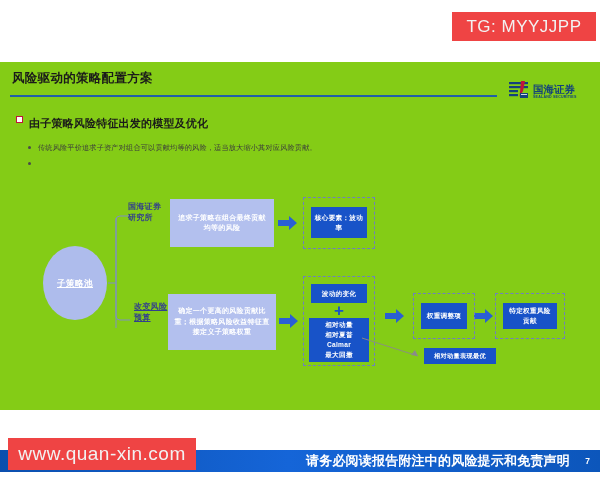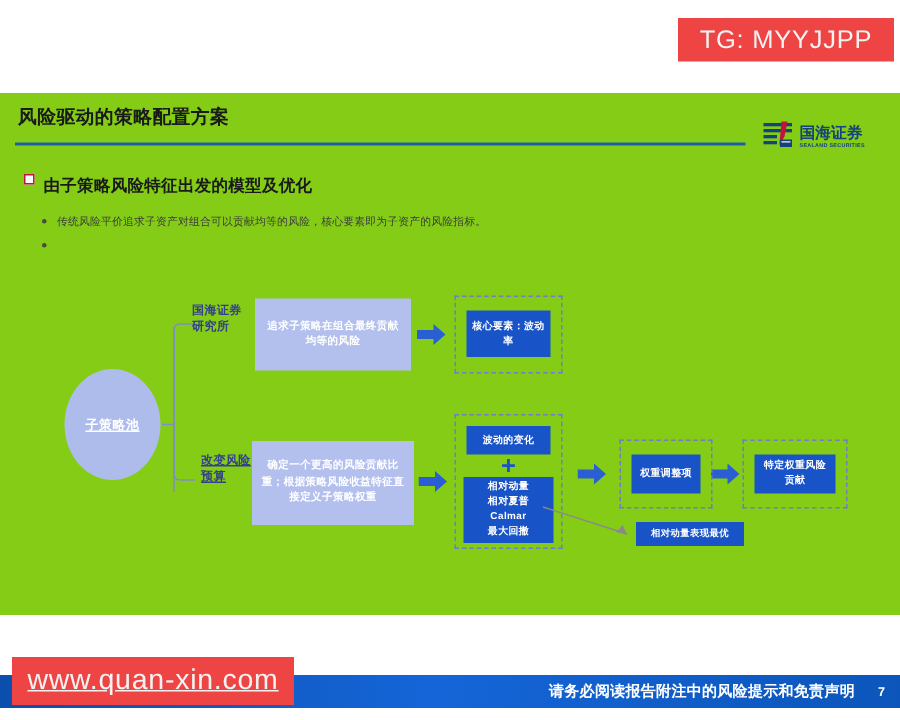--- a/index.html
+++ b/index.html
@@ -15,21 +15,21 @@
   
   .wm {
     position: absolute;
     background: #ef4444;
     color: #f2f2f2;
     font-size: 17px;
     letter-spacing: 0.5px;
     display: flex; align-items: center; justify-content: center;
   }
   #wm-top { top: 12px; left: 452px; width: 144px; height: 29px; }
-  #wm-bottom { top: 438px; left: 8px; width: 188px; height: 32px; font-size: 19px; text-decoration: underline; }
+  #wm-bottom { top: 438px; left: 8px; width: 188px; height: 32px; font-size: 19px; }
 
   
   #slide {
     position: absolute; top: 62px; left: 0; width: 600px; height: 348px;
     background: #84cc16;
   }
 
   
   #slide-title {
     position: absolute; top: 8px; left: 12px;
@@ -133,21 +133,21 @@
   
   #footer {
     position: absolute; top: 388px; left: 0; width: 600px; height: 22px;
     background: linear-gradient(90deg, #0b4fae 0%, #1565d8 48%, #0c56bb 100%);
     display: flex; align-items: center;
   }
   #footer-source {
     position: absolute; left: 10px; font-size: 5.4px; color: #dfe9fb; letter-spacing: 0.2px;
   }
   #footer-disclaimer {
-    position: absolute; right: 30px; font-size: 10px; font-weight: bold;
+    position: absolute; right: 30px; font-size: 13px; font-weight: bold;
     color: #ffffff; letter-spacing: 0.2px; margin-left: 36px;
   }
   #footer-page {
     position: absolute; right: 10px; font-size: 8.4px; font-weight: bold; color: #ffffff;
   }
 </style>
 </head>
 <body>
 
 <div id="page">
@@ -177,21 +177,21 @@
       </div>
     </div>
 
     <div id="h2-row">
       <span id="h2-marker"></span>
       <span id="h2-text">由子策略风险特征出发的模型及优化</span>
     </div>
 
     <div class="bullet" id="bullet-1">
       <span class="dot"></span>
-      <span>传统风险平价追求子资产对组合可以贡献均等的风险，核心要素即为子资产的风险指标。</span>
+      <span>传统风险平价追求子资产对组合可以贡献均等的风险，适当放大缩小其对应风险贡献。</span>
     </div>
     <div class="bullet" id="bullet-2">
       <span class="dot"></span>
     </div>
 
     <div id="diagram">
 
       <div id="ellipse-pool">子策略池</div>
 
       <svg style="position:absolute;left:108px;top:18px;" width="26" height="120">

